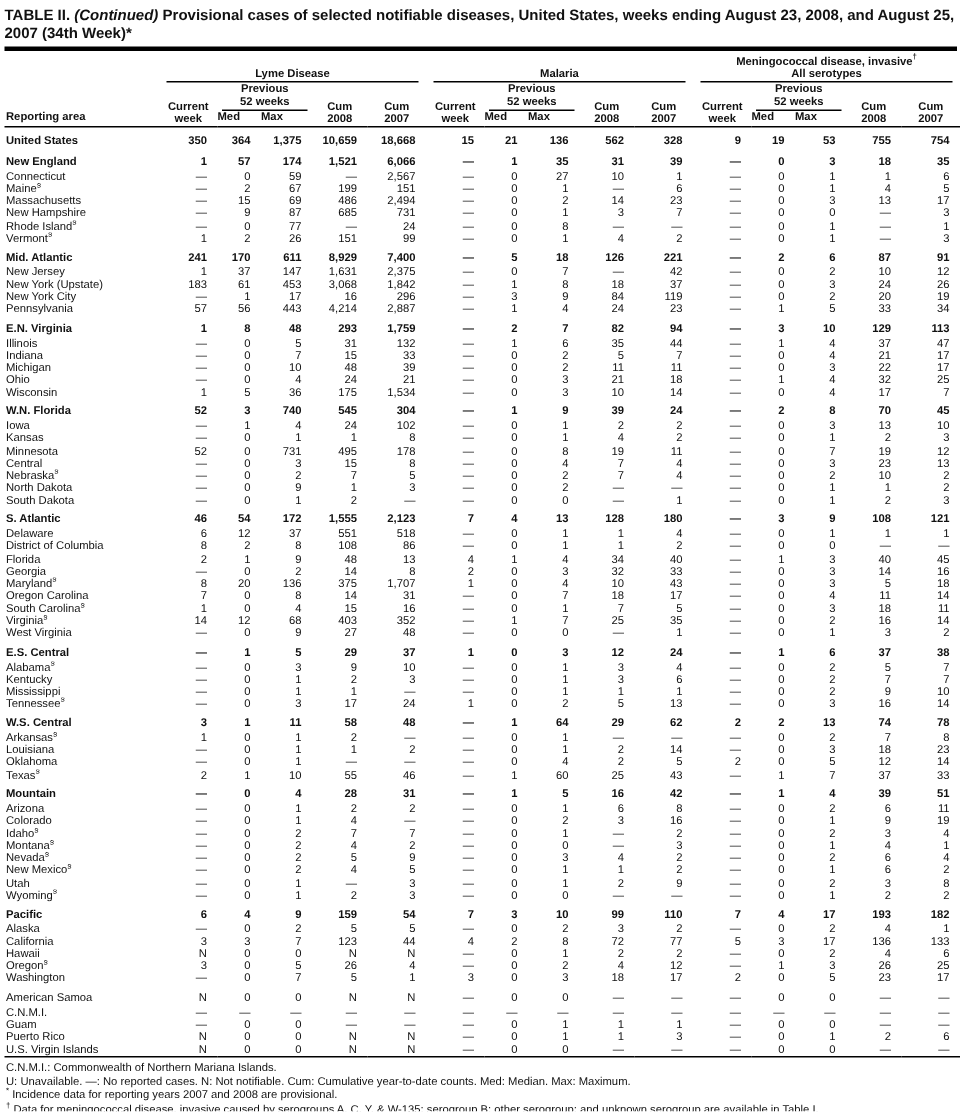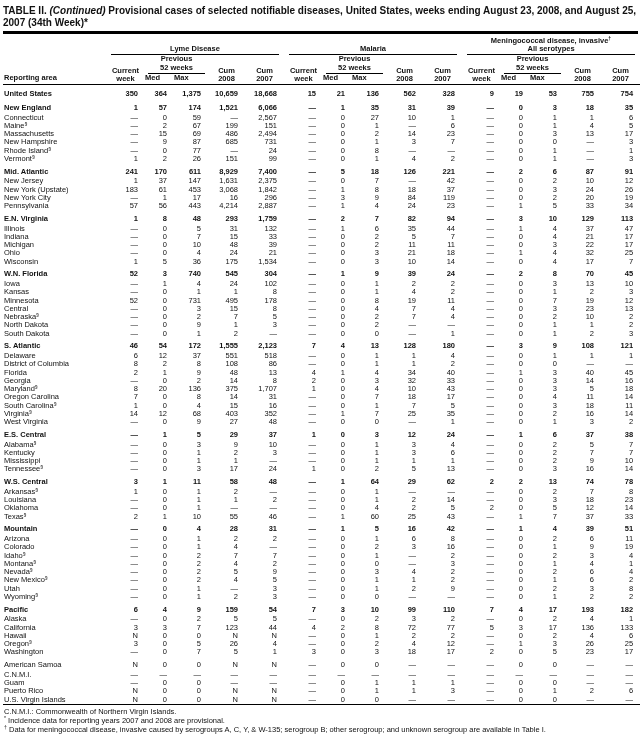--- a/index.html
+++ b/index.html
@@ -1320,18 +1320,19 @@
           <td class="num">—</td>
           <td class="num">0</td>
           <td class="num">0</td>
           <td class="num">—</td>
           <td class="num">—</td>
         </tr>
       </tbody>
   </table>
 
   <div class="footnotes">
-      <div class="fn">C.N.M.I.: Commonwealth of Northern Virgin Islands.</div>
+      <div class="fn">C.N.M.I.: Commonwealth of Northern Mariana Islands.</div>
+      <div class="fn">U: Unavailable.   —: No reported cases.   N: Not notifiable.   Cum: Cumulative year-to-date counts.   Med: Median.   Max: Maximum.</div>
       <div class="fn"><sup>*</sup> Incidence data for reporting years 2007 and 2008 are provisional.</div>
       <div class="fn"><sup>†</sup> Data for meningococcal disease, invasive caused by serogroups A, C, Y, &amp; W-135; serogroup B; other serogroup; and unknown serogroup are available in Table I.</div>
     </div>
 
 </div>
 
 </body></html>

